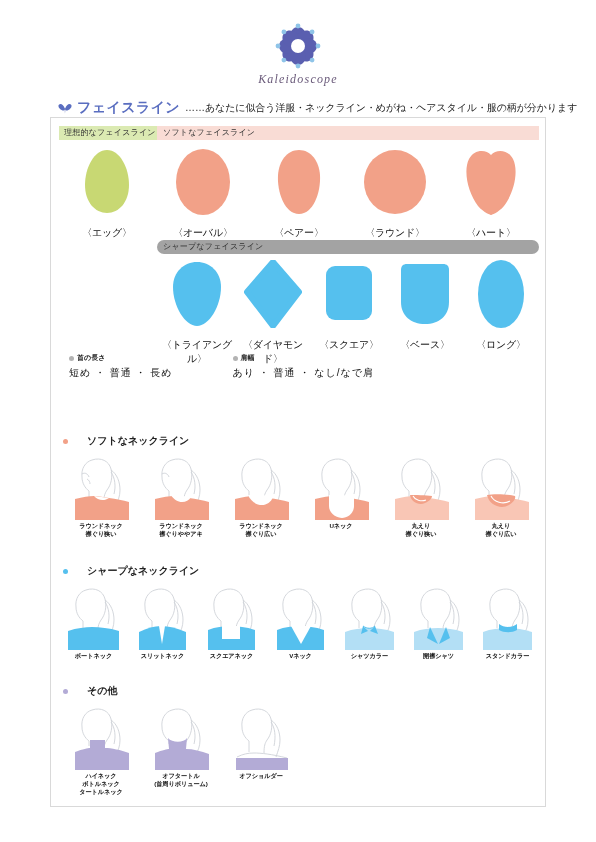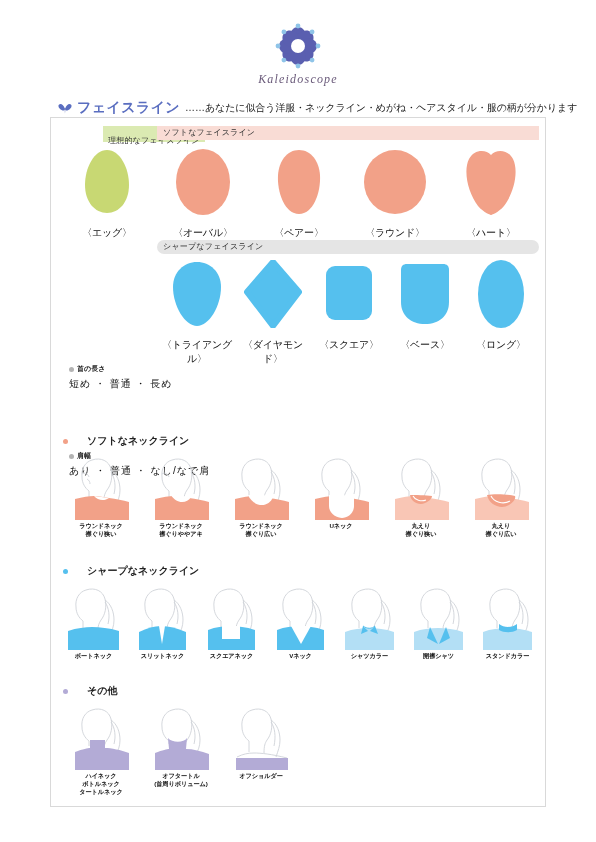--- a/index.html
+++ b/index.html
@@ -63,30 +63,29 @@
   .band {
     position: absolute;
     height: 14px;
     line-height: 14px;
     font-size: 8px;
     color: #333;
     padding-left: 6px;
     letter-spacing: 0.2px;
   }
   .band-soft   { background: #f9dcd5; }
-  .band-sharp  { background: #e5e5e5; border-radius: 7px; }
+  .band-sharp  { background: #a3a3a3; border-radius: 7px; }
   .band-gray   { background: #dcdcdc; }
   .badge-ideal {
     position: absolute;
     height: 14px; line-height: 14px;
     font-size: 8px; color: #333;
     background: #dbeab2;
-    padding: 8px 5px;
+    padding: 0 5px;
     letter-spacing: 0.2px;
-    margin-left: 44px;
   }
 
   
   .shape-row { position: absolute; display: flex; }
   .shape-cell {
     width: 100px;
     text-align: center;
   }
   .shape-box {
     height: 72px;
@@ -285,21 +284,21 @@
       <div class="shape-cell" style="width:76px;">
         <div class="shape-box">
           <svg width="52" height="72" viewBox="0 0 52 72">
               <ellipse cx="26" cy="36" rx="23" ry="34" fill="#55c0ee"></ellipse>
             </svg>
         </div>
         <div class="shape-label">〈ロング〉</div>
       </div>
     </div>
 
-    <div class="attrs" style="left:18px; top:246px;flex-direction:column;">
+    <div class="attrs" style="left:18px; top:235px;">
       <div>
         <div class="attr-title">
           <span class="dot dot-gray"></span>
           <span>首の長さ</span>
         </div>
         <div class="attr-vals">短め ・ 普通 ・ 長め</div>
       </div>
       <div>
         <div class="attr-title">
           <span class="dot dot-gray"></span>

